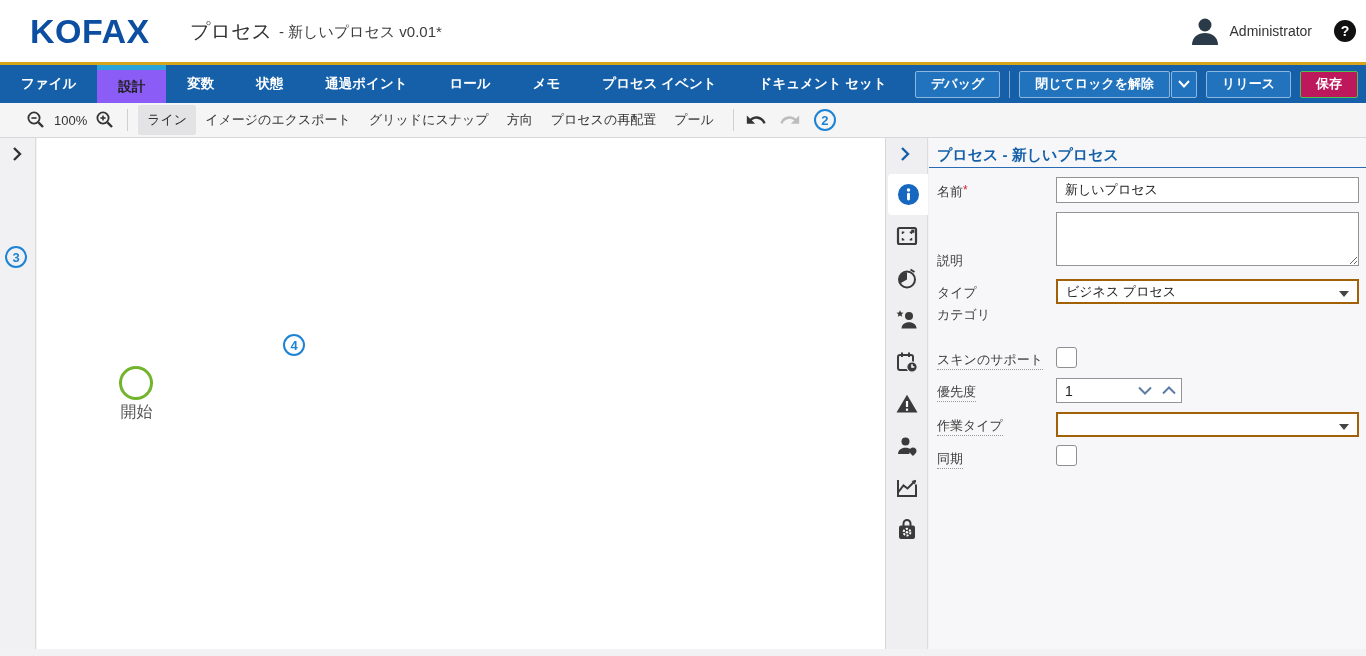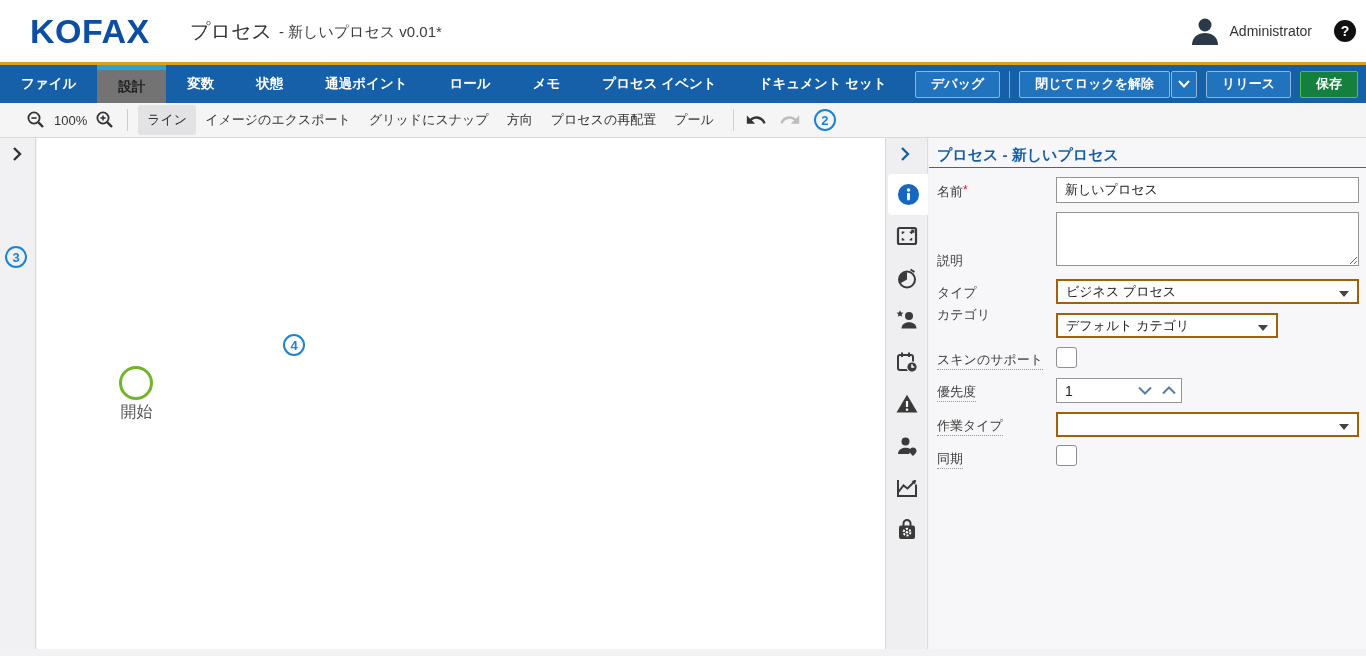--- a/index.html
+++ b/index.html
@@ -19,31 +19,31 @@
               font-size:14px; display:flex; align-items:center; justify-content:center; }
 
   
   .gold-line { position:absolute; left:0; top:62px; width:1366px; height:3px; background:#d6a51c; }
 
   
   .menubar { position:absolute; left:0; top:65px; width:1366px; height:38px; background:#1560a8; display:flex;text-align:center; }
   .menu-items { display:flex; height:38px; align-items:stretch; list-style:none; }
   .menu-item { display:flex; align-items:center; padding:0 21px; color:#fff; font-size:13.5px; font-weight:bold;
                cursor:pointer; white-space:nowrap; }
-  .menu-item.active { background:#737373; color:#222; border-top:5px solid #2aa3d8; padding-top:0;font-family:Liberation Serif, serif; }
+  .menu-item.active { background:#8b5cf6; color:#222; border-top:5px solid #2aa3d8; padding-top:0;font-family:Liberation Serif, serif; }
   .annot { width:22px; height:22px; border-radius:50%; border:2px solid #1d83d4; color:#1d83d4;
            font-size:13px; font-weight:bold; display:flex; align-items:center; justify-content:center;
            background:transparent; }
   .annot.dark { border-color:#111; color:#111; }
   .annot-menubar { align-self:center; margin-left:10px; }
   .bar-buttons { position:absolute; right:8px; top:5px; height:28px; display:flex; align-items:center; gap:9px; }
   .bar-btn { height:27px; display:flex; align-items:center; padding:0 15px; background:#2173bd;
              border:1px solid #8cb8e0; border-radius:2px; color:#fff; font-size:13px; font-weight:bold;
              cursor:pointer; white-space:nowrap; }
-  .bar-btn.green { background:#15803d; border-color:#4cc452; }
+  .bar-btn.green { background:#be185d; border-color:#4cc452; }
   .split { display:flex; gap:1px; }
   .split .chev-btn { width:26px; padding:0; justify-content:center; }
   .vsep-light { width:1px; height:27px; background:rgba(255,255,255,0.45); }
 
   
   .toolbar { position:absolute; left:0; top:103px; width:1366px; height:35px; background:#f5f5f6;
              border-bottom:1px solid #d8d8da; display:flex; align-items:center; padding-left:24px; }
   .tb-icon { display:flex; align-items:center; justify-content:center; width:24px; height:24px; cursor:pointer; }
   .tb-zoom { font-size:13px; color:#333; margin:0 6px; }
   .tb-sep { width:1px; height:22px; background:#cfcfd2; margin:0 10px; }
@@ -330,24 +330,20 @@
       <span>タイプ</span>
     </div>
     <div class="pselect" style="top:141px; width:303px;">
       <span>ビジネス プロセス</span>
       <span class="caret"></span>
     </div>
 
     <div class="plabel" style="top:168px;">
       <span>カテゴリ</span>
     </div>
-    <div class="pselect" style="top:175px; width:222px;">
-      <span>デフォルト カテゴリ</span>
-      <span class="caret"></span>
-    </div>
 
     <div class="plabel" style="top:213px;">
       <span class="dotted">スキンのサポート</span>
     </div>
     <div class="pcheck" style="top:209px;"></div>
 
     <div class="plabel" style="top:245px;">
       <span class="dotted">優先度</span>
     </div>
     <div class="spin" style="top:240px;">

